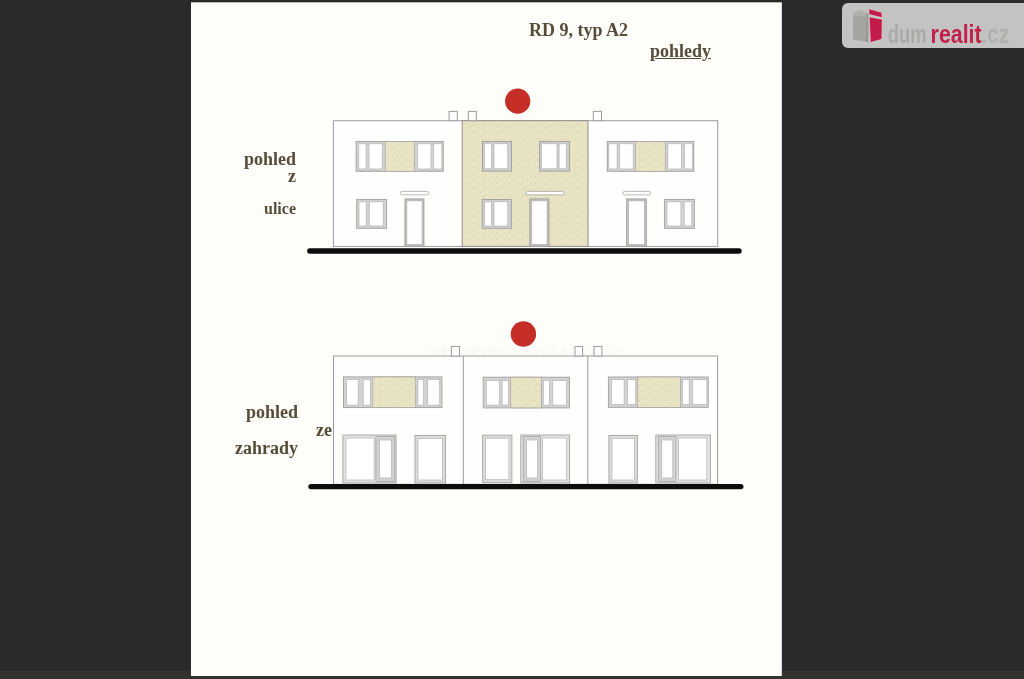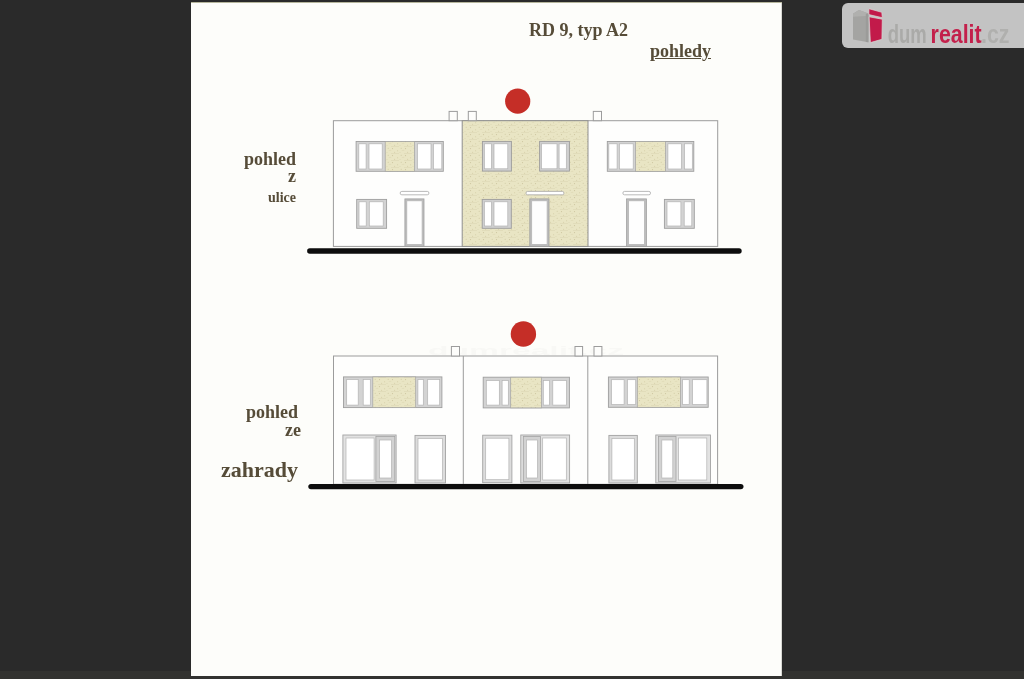--- a/index.html
+++ b/index.html
@@ -16,27 +16,27 @@
 <div class="abs" style="left:191px;top:2px;width:591px;height:673px;background:#fdfdfa;border-top:1px solid #b6b69c;box-shadow:inset -1px 0 0 #d8d8d4;"></div>
 
 <div class="abs lbl" style="left:529px;top:21px;font-size:18px;line-height:18px;">RD 9, typ A2</div>
 
 <div class="abs lbl" style="right:313px;top:42px;font-size:18px;line-height:18px;text-decoration:underline;">pohledy</div>
 
 <div class="abs lbl" style="right:728px;top:150px;font-size:18px;line-height:18px;">pohled</div>
 
 <div class="abs lbl" style="right:728px;top:167px;font-size:18px;line-height:18px;">z</div>
 
-<div class="abs lbl" style="right:728px;top:189px;font-size:14px;line-height:18px;">ulice</div>
+<div class="abs lbl" style="right:728px;top:200px;font-size:16px;line-height:18px;">ulice</div>
 
 <div class="abs lbl" style="right:726px;top:403px;font-size:18px;line-height:18px;">pohled</div>
 
-<div class="abs lbl" style="right:723px;top:421px;font-size:18px;line-height:18px;">ze</div>
-
-<div class="abs lbl" style="right:726px;top:461px;font-size:22px;line-height:18px;">zahrady</div>
+<div class="abs lbl" style="right:692px;top:421px;font-size:18px;line-height:18px;">ze</div>
+
+<div class="abs lbl" style="right:726px;top:439px;font-size:18px;line-height:18px;">zahrady</div>
 
 <svg class="abs" style="left:0;top:0;" width="1024" height="679" viewBox="0 0 1024 679">
   <defs>
     <pattern id="tan" width="13" height="7" patternUnits="userSpaceOnUse">
       <rect width="13" height="7" fill="#e9e5c4"></rect>
       <rect x="1" y="6.2" width="8" height="0.6" fill="#dcd6b4"></rect>
       <circle cx="2.5" cy="1.6" r="0.55" fill="#cdc69e"></circle>
       <circle cx="7.6" cy="3.8" r="0.5" fill="#d2cba4"></circle>
       <circle cx="11.2" cy="1.2" r="0.5" fill="#cdc69e"></circle>
       <circle cx="4.6" cy="5.2" r="0.5" fill="#d2cba4"></circle>

